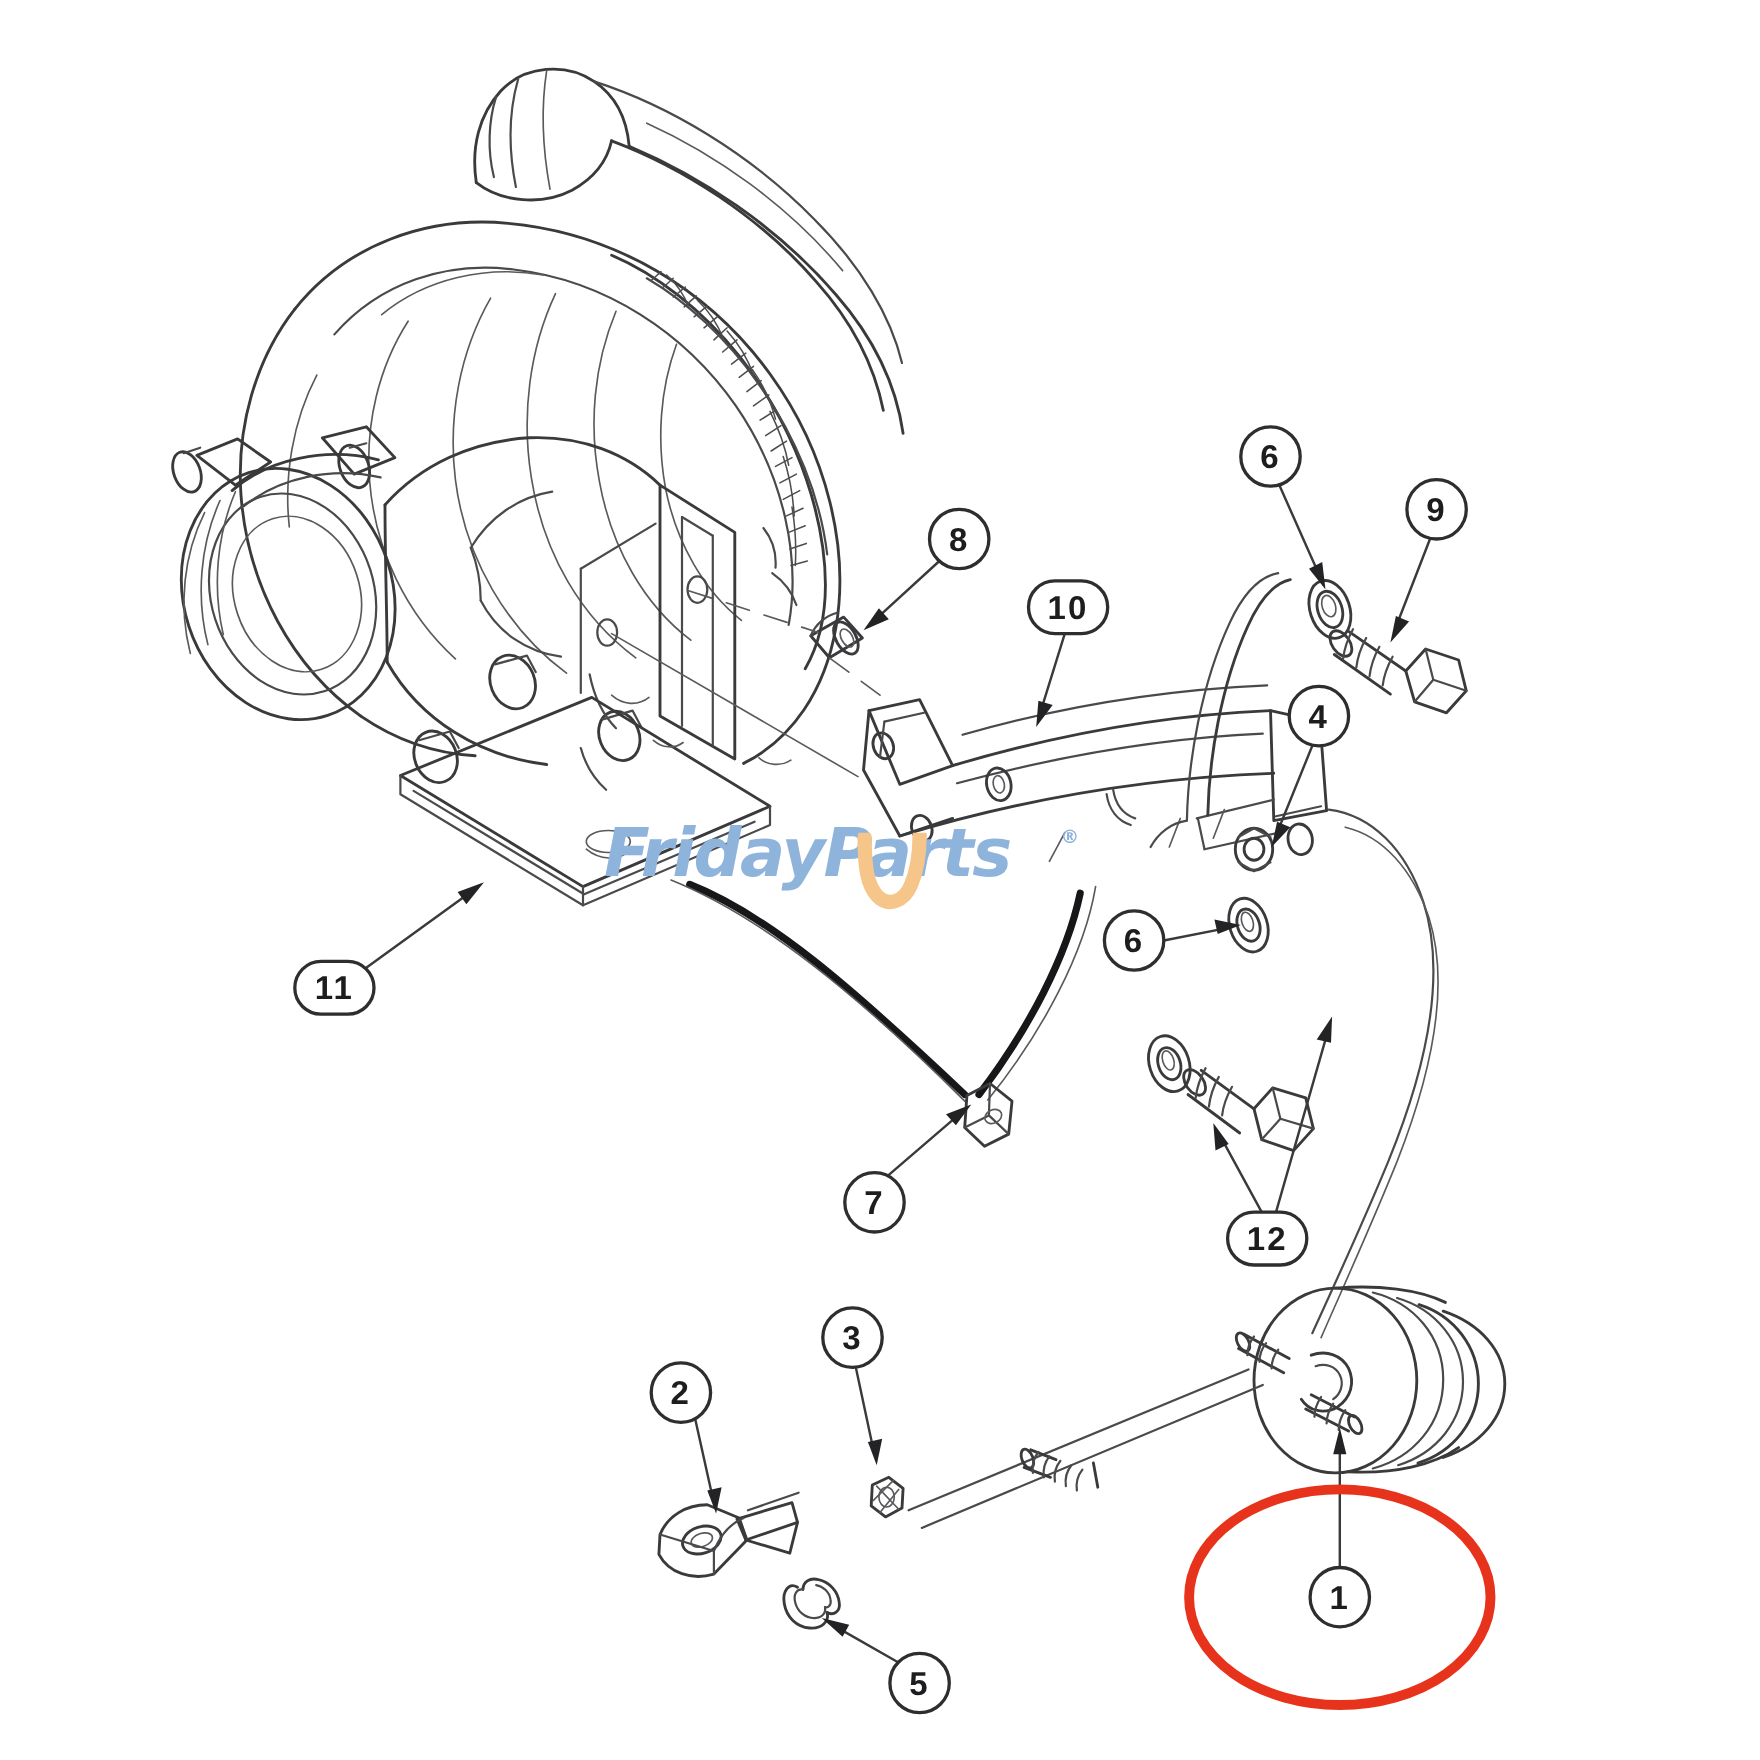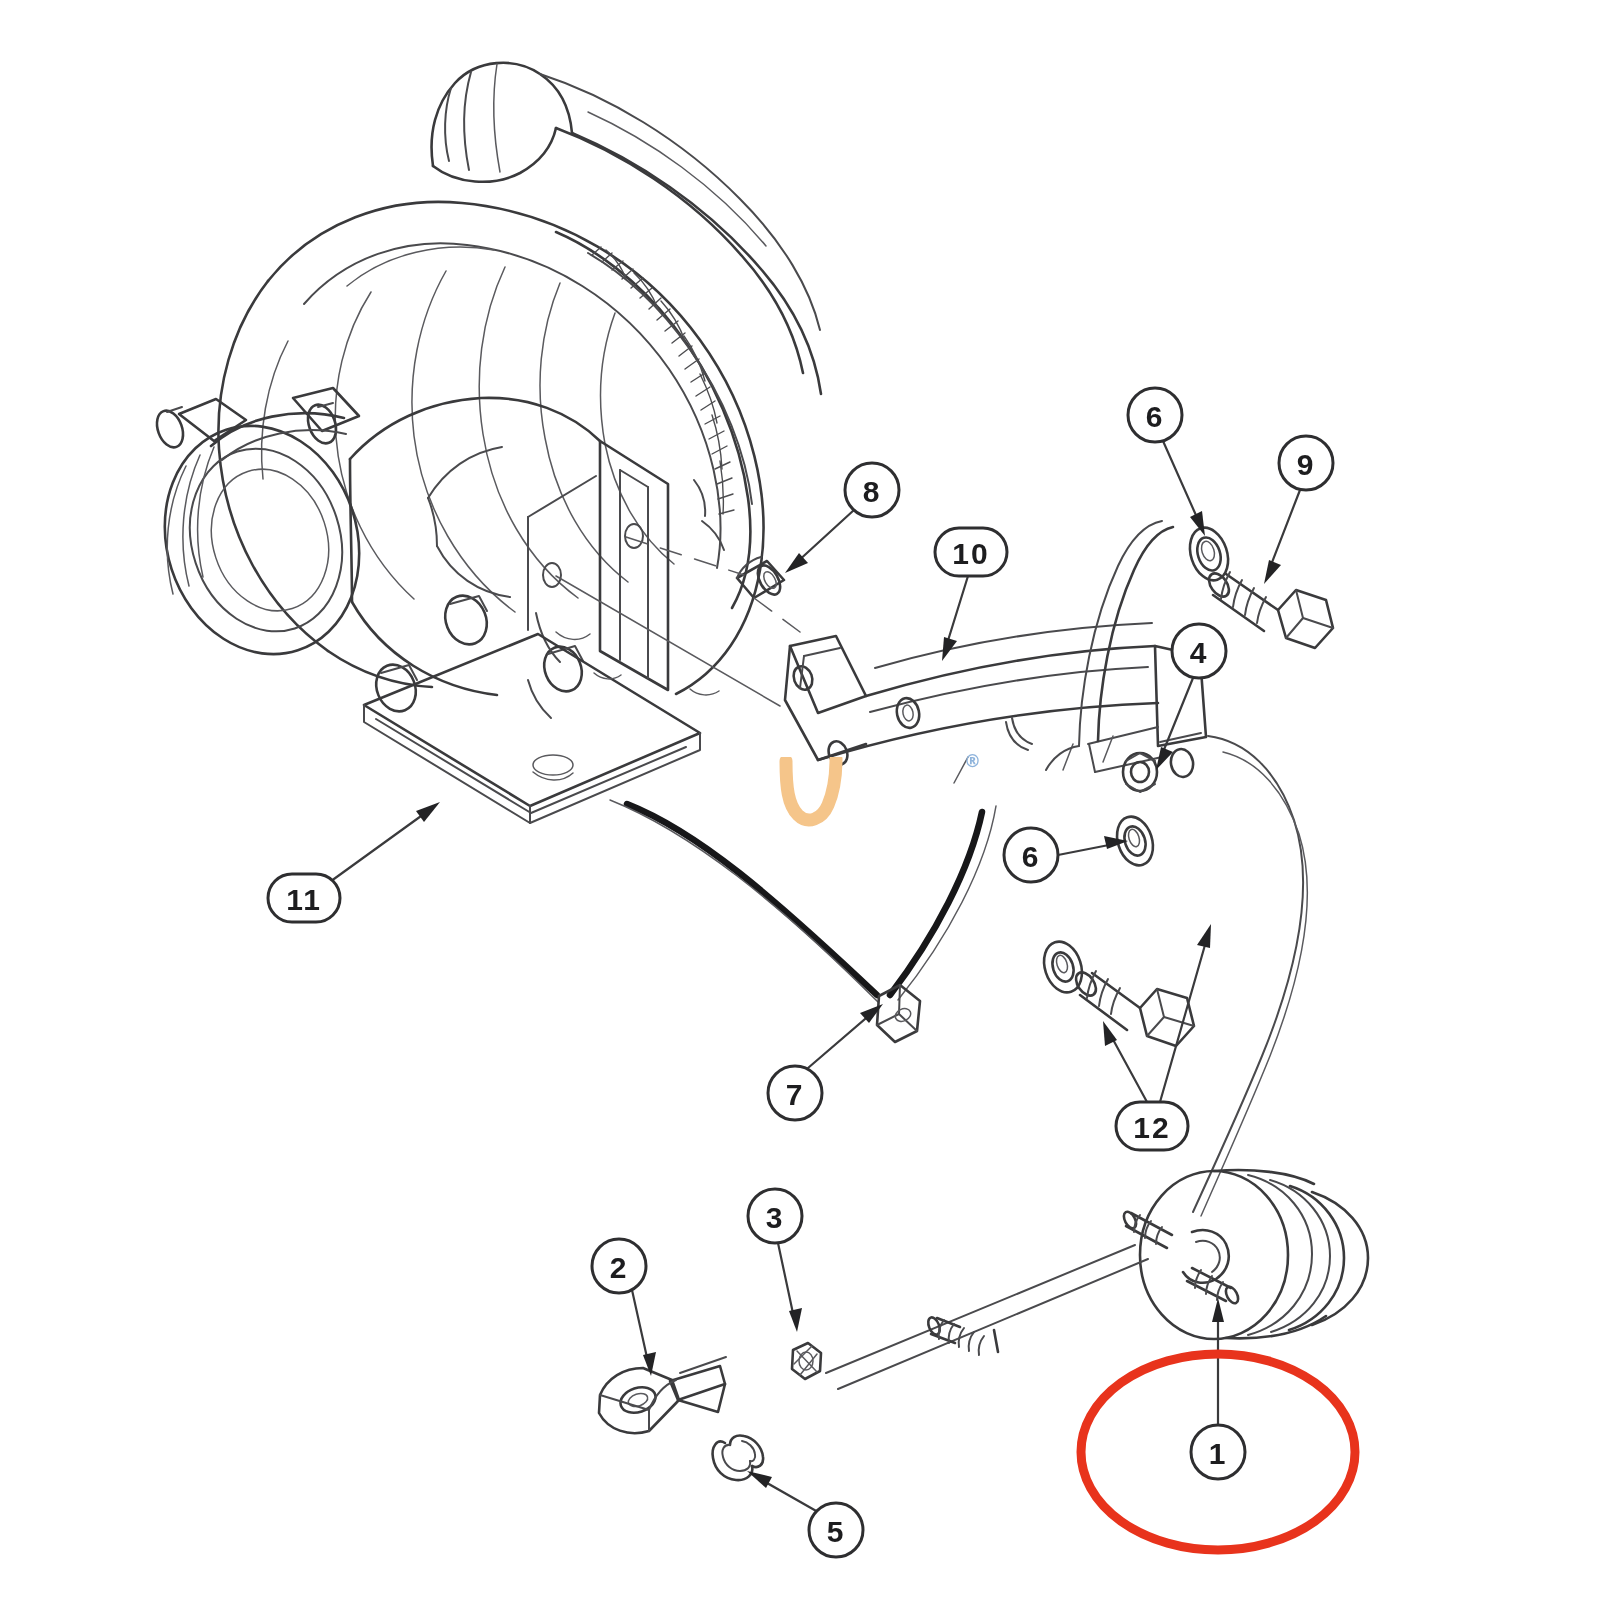--- a/index.html
+++ b/index.html
@@ -568,19 +568,20 @@
 
       <g>
         <rect class="bubble" x="1116" y="1102" width="72" height="48" rx="24" ry="24"></rect>
         <text class="bubble-txt" x="1152" y="1127">12</text>
       </g>
 
     </g>
   </svg>
 
   <div id="watermark">
+    <div id="watermark-text"><span class="wm-blue">Frida</span><span class="wm-blue">y</span><span class="wm-blue">Parts</span></div>
     <svg id="watermark-swash" viewBox="0 0 72 78">
       <path d="M10 4 C 10 30 12 48 22 58 C 32 68 46 62 52 48 C 58 34 60 16 60 2" fill="none" stroke="#F5C58A" stroke-width="13" stroke-linecap="round"></path>
     </svg>
     <div id="watermark-reg">®</div>
   </div>
 
 </div>
 
 </body></html>

